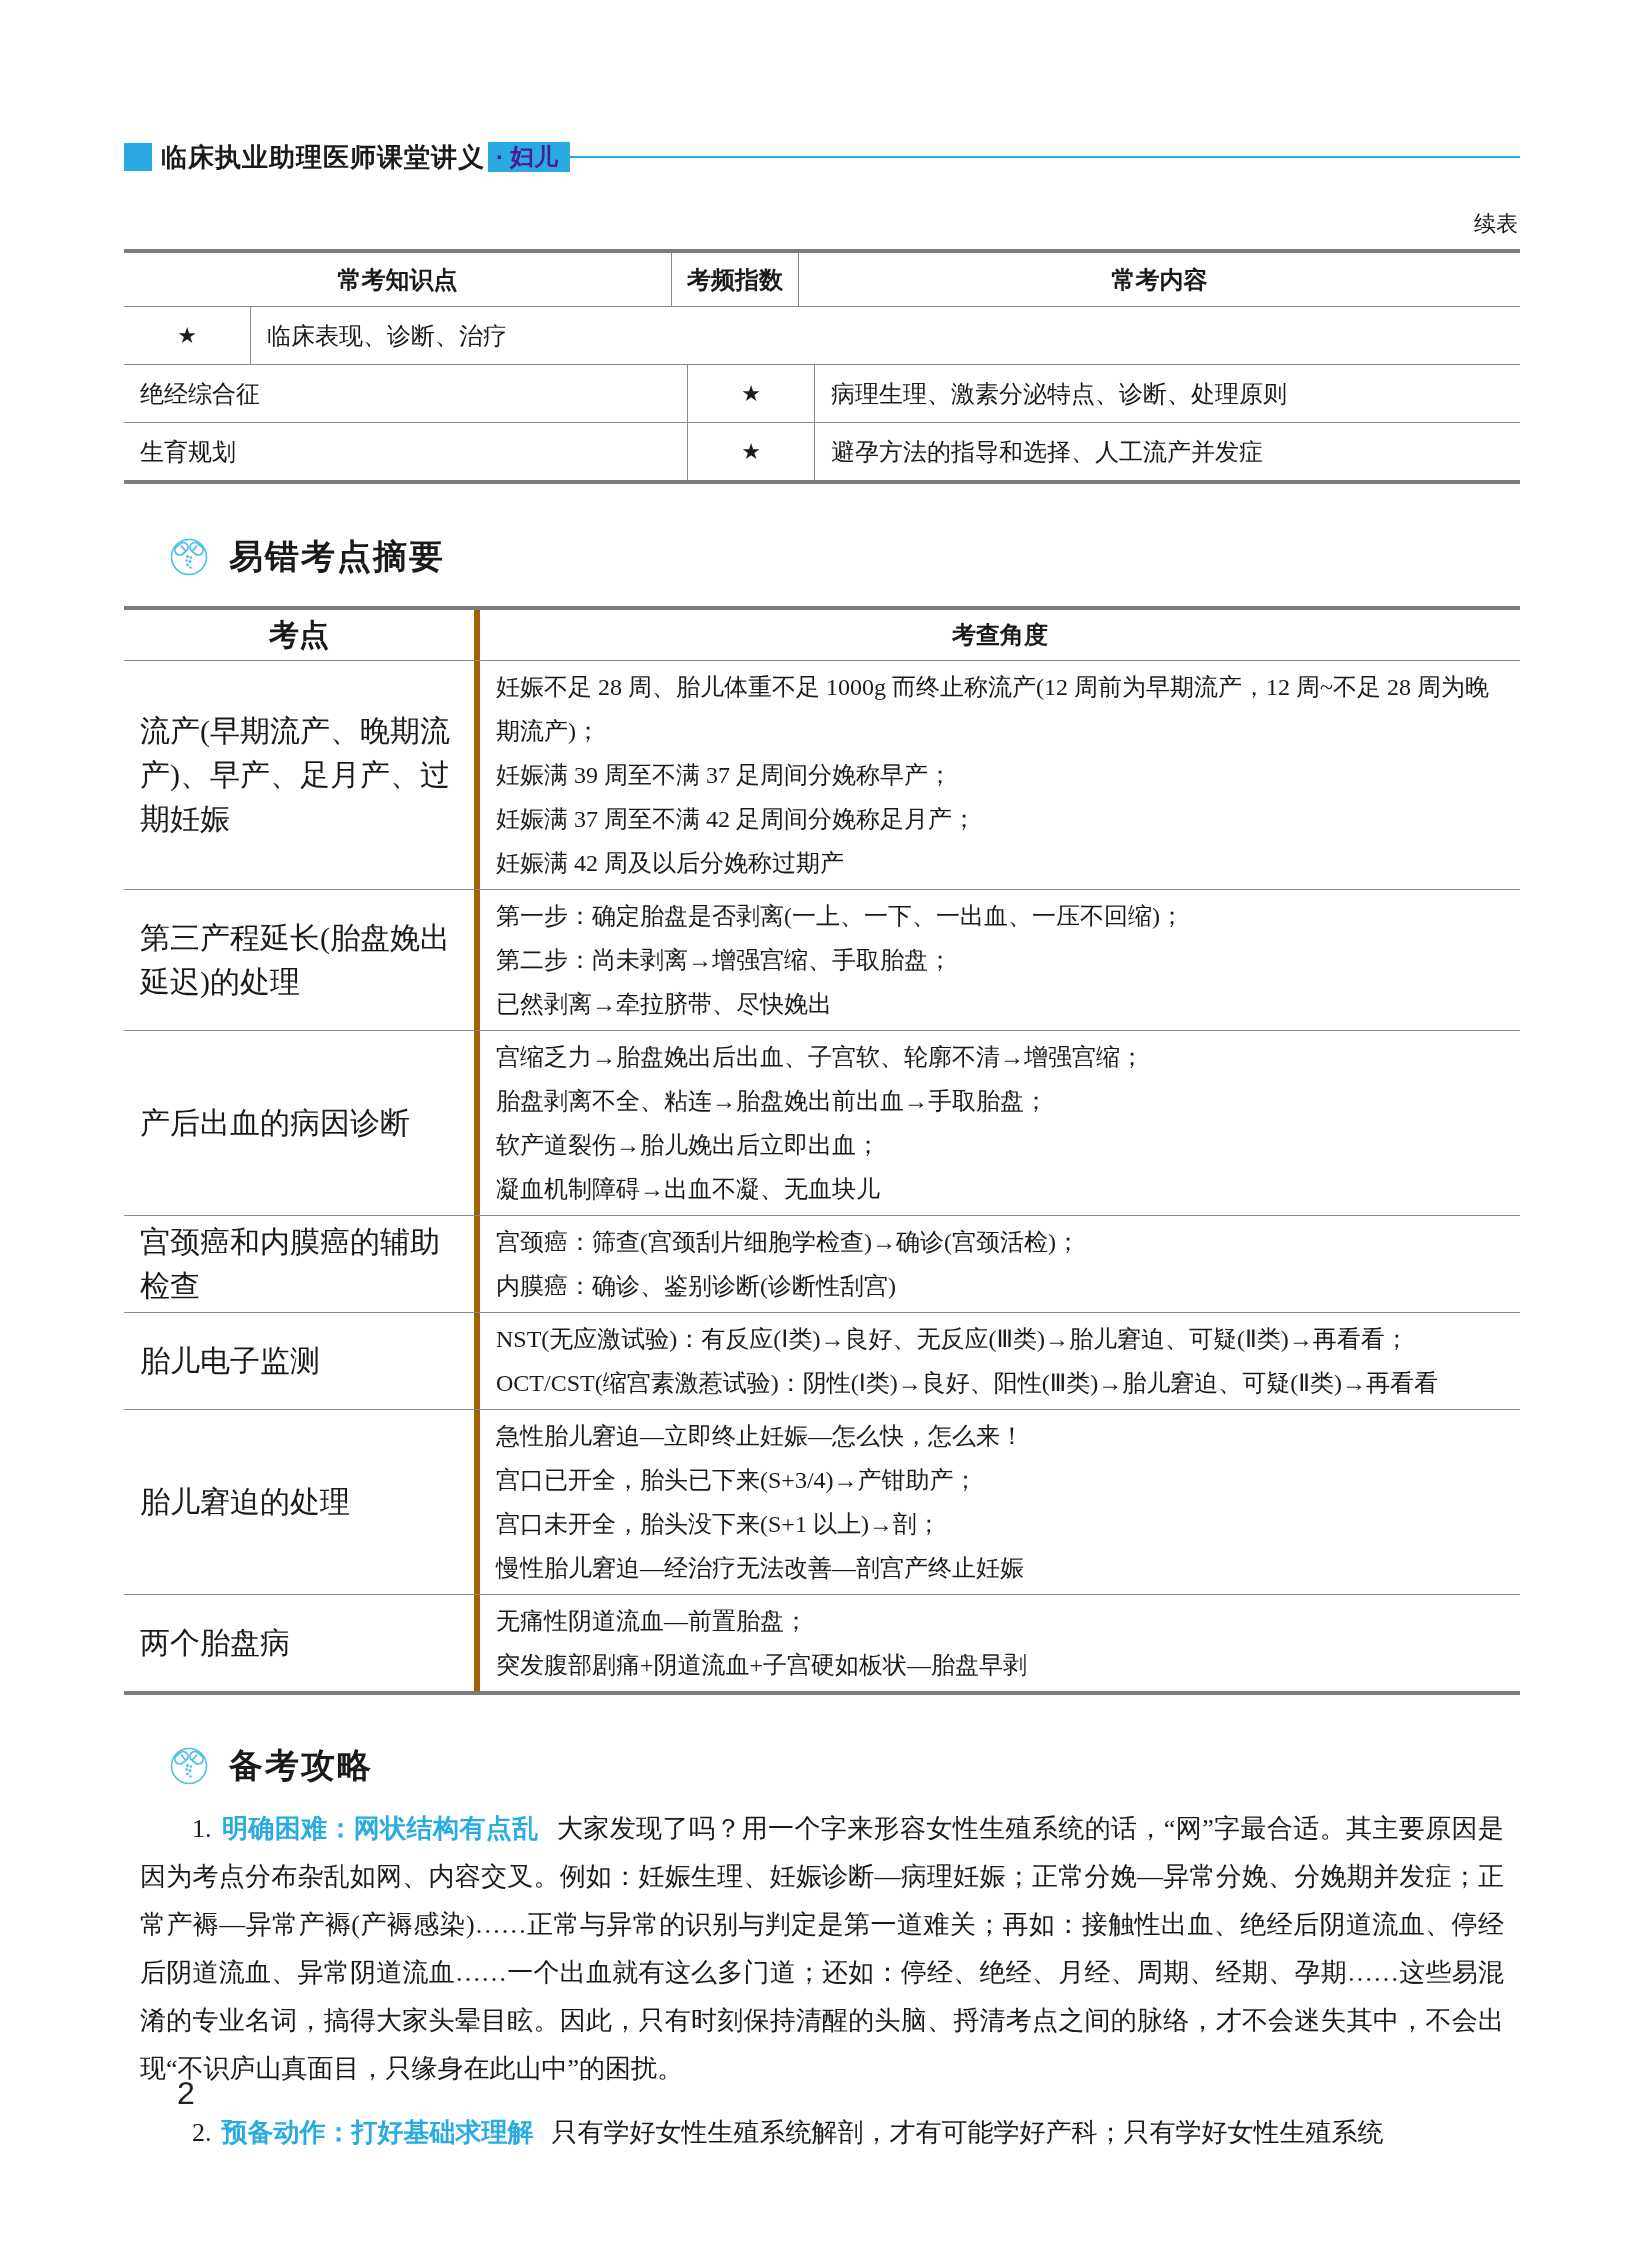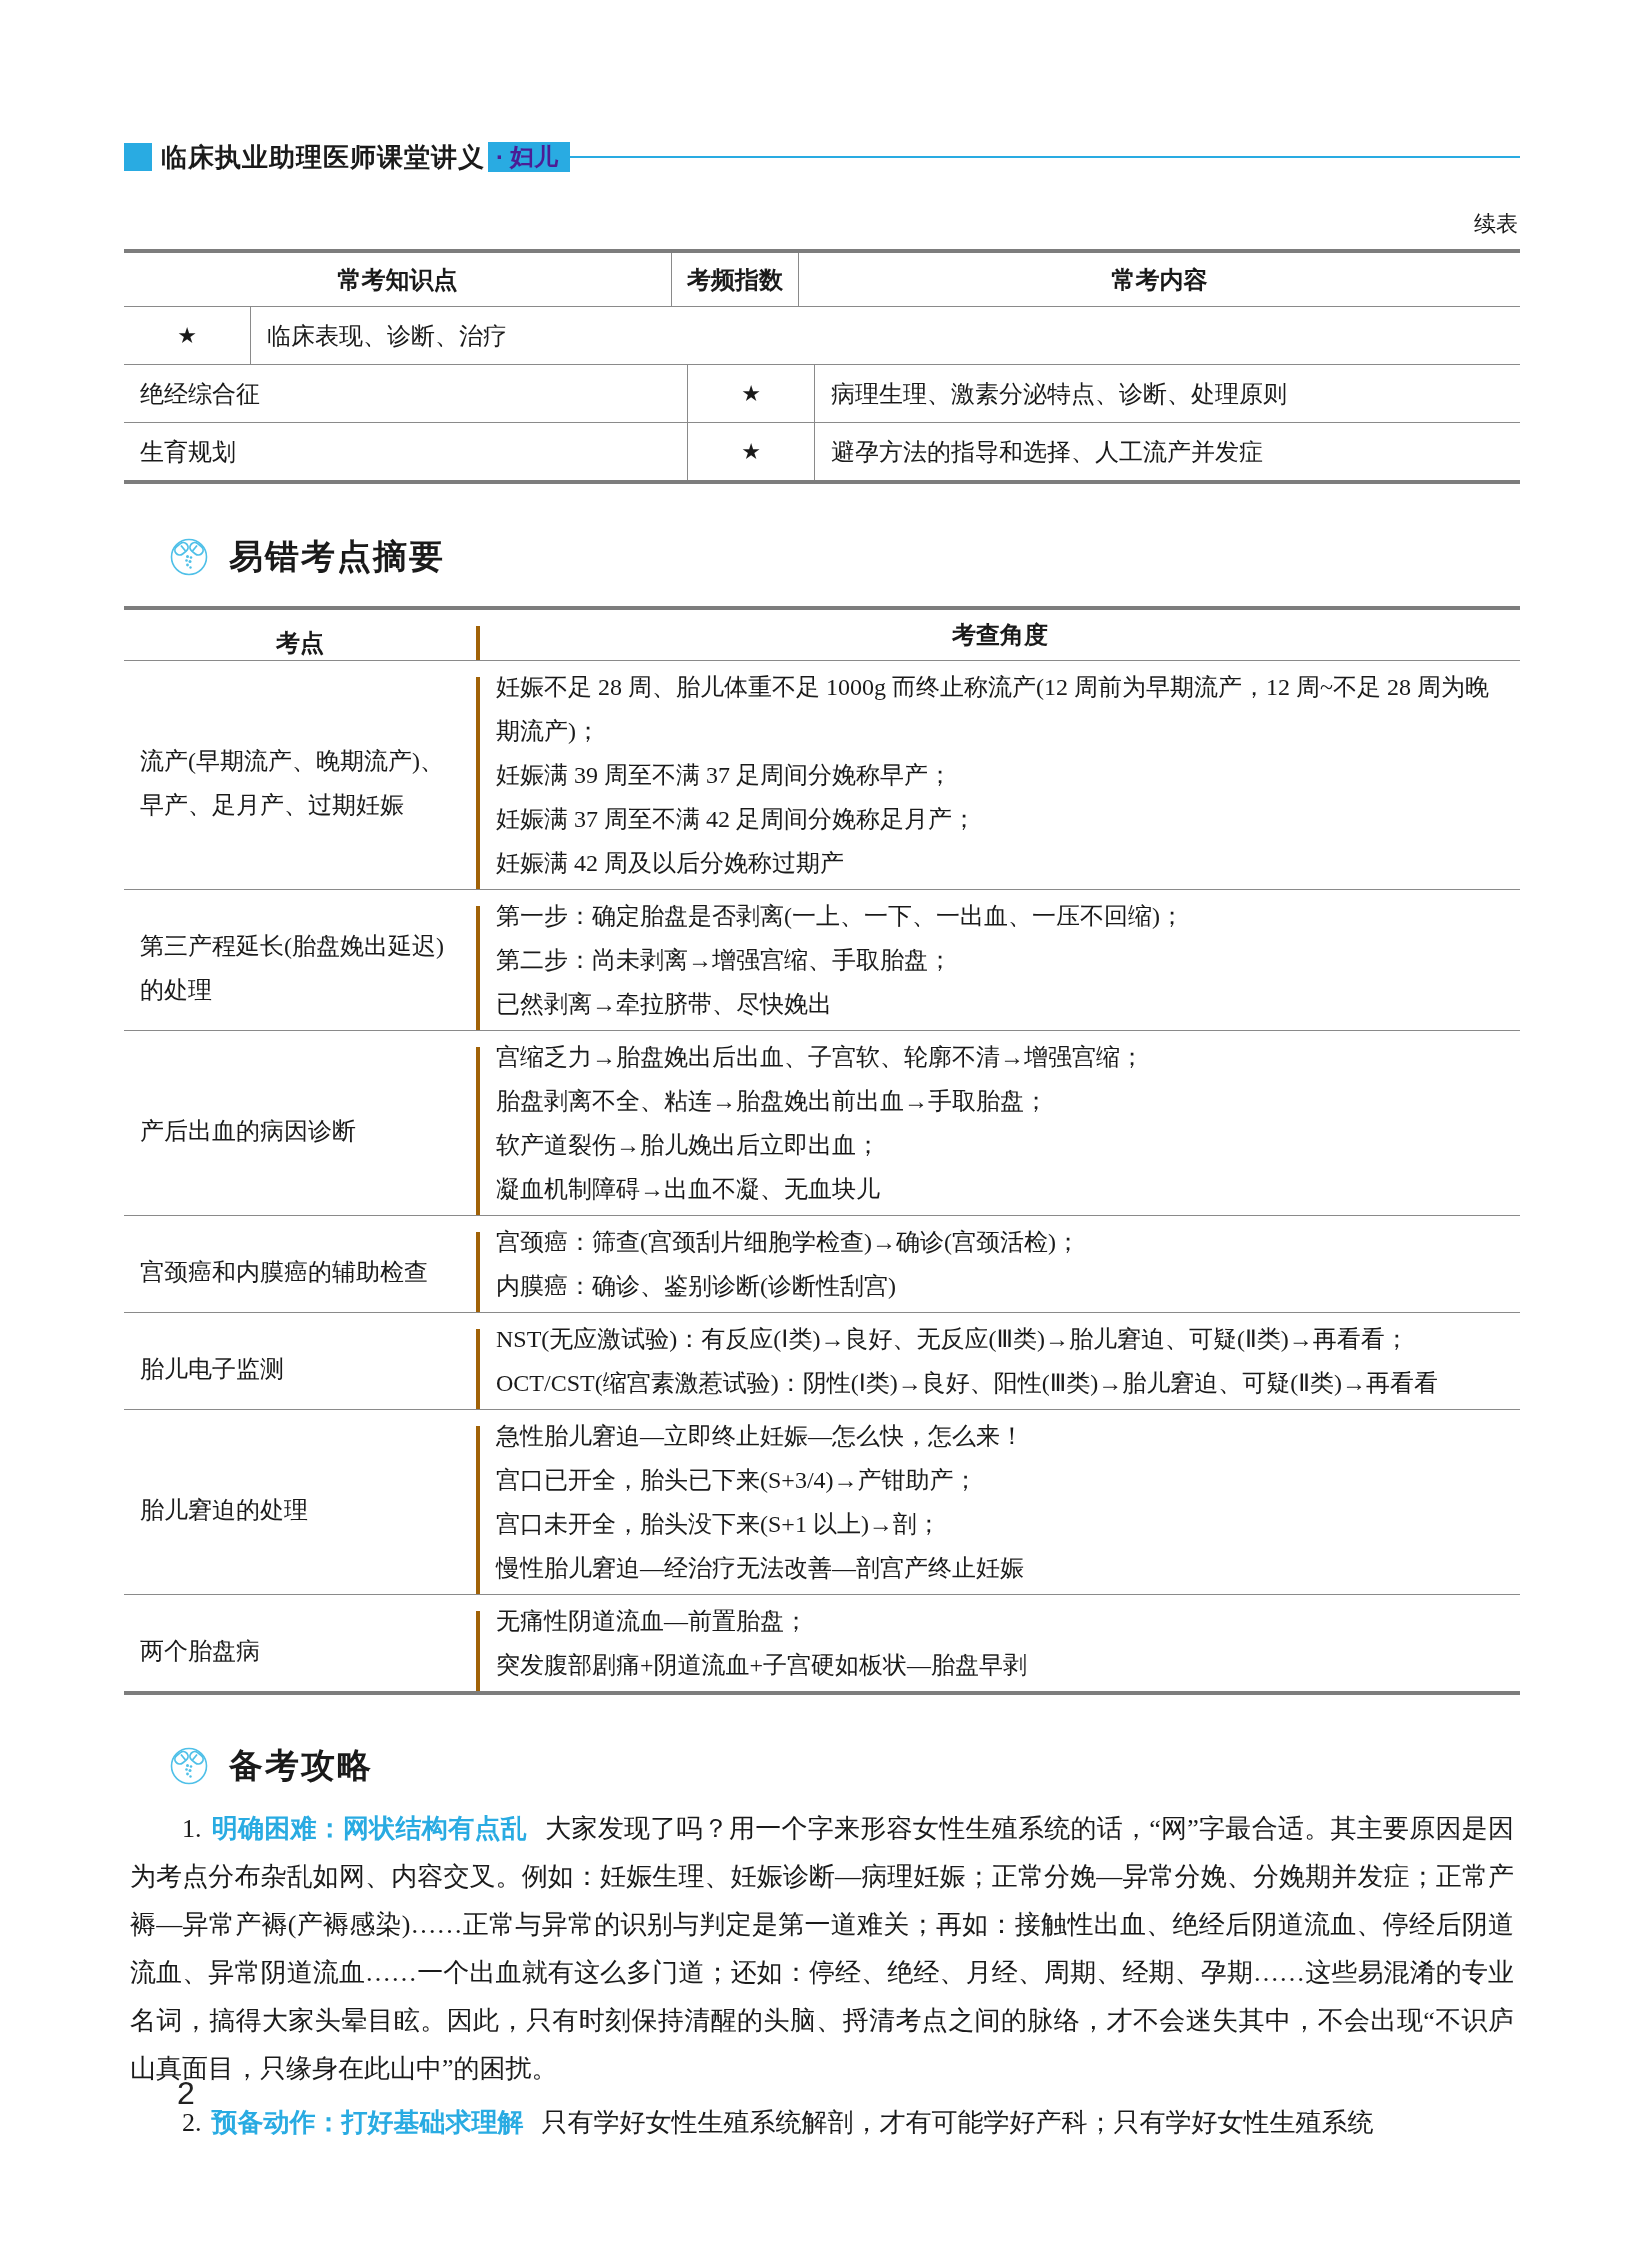--- a/index.html
+++ b/index.html
@@ -27,38 +27,38 @@
   
   .t1 .c1{width:547px;flex:0 0 auto;border-right:1px solid #8a8a8a;}
   .t1 .c2{width:126px;flex:0 0 auto;border-right:1px solid #8a8a8a;}
   .t1 .c3{flex:1 1 auto;}
   .t1 .hrow{height:53px;}
   .t1 .drow .c1,.t1 .drow .c3{display:flex;align-items:center;font-size:24px;padding:0 0 0 16px;}
   .t1 .drow .c2{display:flex;align-items:center;justify-content:center;font-size:22px;}
   .t1 .drow{height:57px;}
 
   
-  .t2 .c1{width:356px;flex:0 0 auto;border-right:4px solid #a16207;display:flex;align-items:center;padding:0 14px 0 16px;box-sizing:border-box;font-size:24px;line-height:44px;margin-top:16px;}
+  .t2 .c1{width:356px;flex:0 0 auto;border-right:6px solid #a16207;display:flex;align-items:center;padding:0 14px 0 16px;box-sizing:border-box;font-size:30px;line-height:44px;}
   .t2 .c2{flex:1 1 auto;display:flex;flex-direction:column;justify-content:center;padding:4px 20px 4px 16px;font-size:24px;}
   .t2 .hrow{height:50px;}
   .t2 .hrow .c1,.t2 .hrow .c2{padding:0;align-items:center;justify-content:center;flex-direction:row;display:flex;line-height:normal;}
   .t2 .line{line-height:44px;}
 
   
   .section-head{display:flex;align-items:center;margin-left:45px;}
   .section-head .icon{width:40px;height:40px;flex:0 0 auto;}
   .section-head .txt{font-size:34px;font-weight:bold;margin-left:20px;letter-spacing:2px;}
   .sh1{margin-top:50px;height:46px;}
   .sh2{margin-top:48px;height:46px;}
   .t1wrap{margin-top:10px;}
   .t2wrap{margin-top:26px;}
 
   
   .strategy{margin-top:16px;font-family:"Liberation Serif",serif;font-size:26px;line-height:48px;text-align:justify;}
-  .strategy p{margin:6px;text-indent:2em;}
+  .strategy p{margin:16px;text-indent:2em;}
   .blue{color:#29abe2;font-weight:bold;}
   .pnum{margin-right:10px;}
   .hl-gap{display:inline-block;width:18px;}
 
   
   .pagenum{position:absolute;left:177px;top:2075px;font-size:32px;color:#222;}
 </style>
 </head>
 <body>
 

